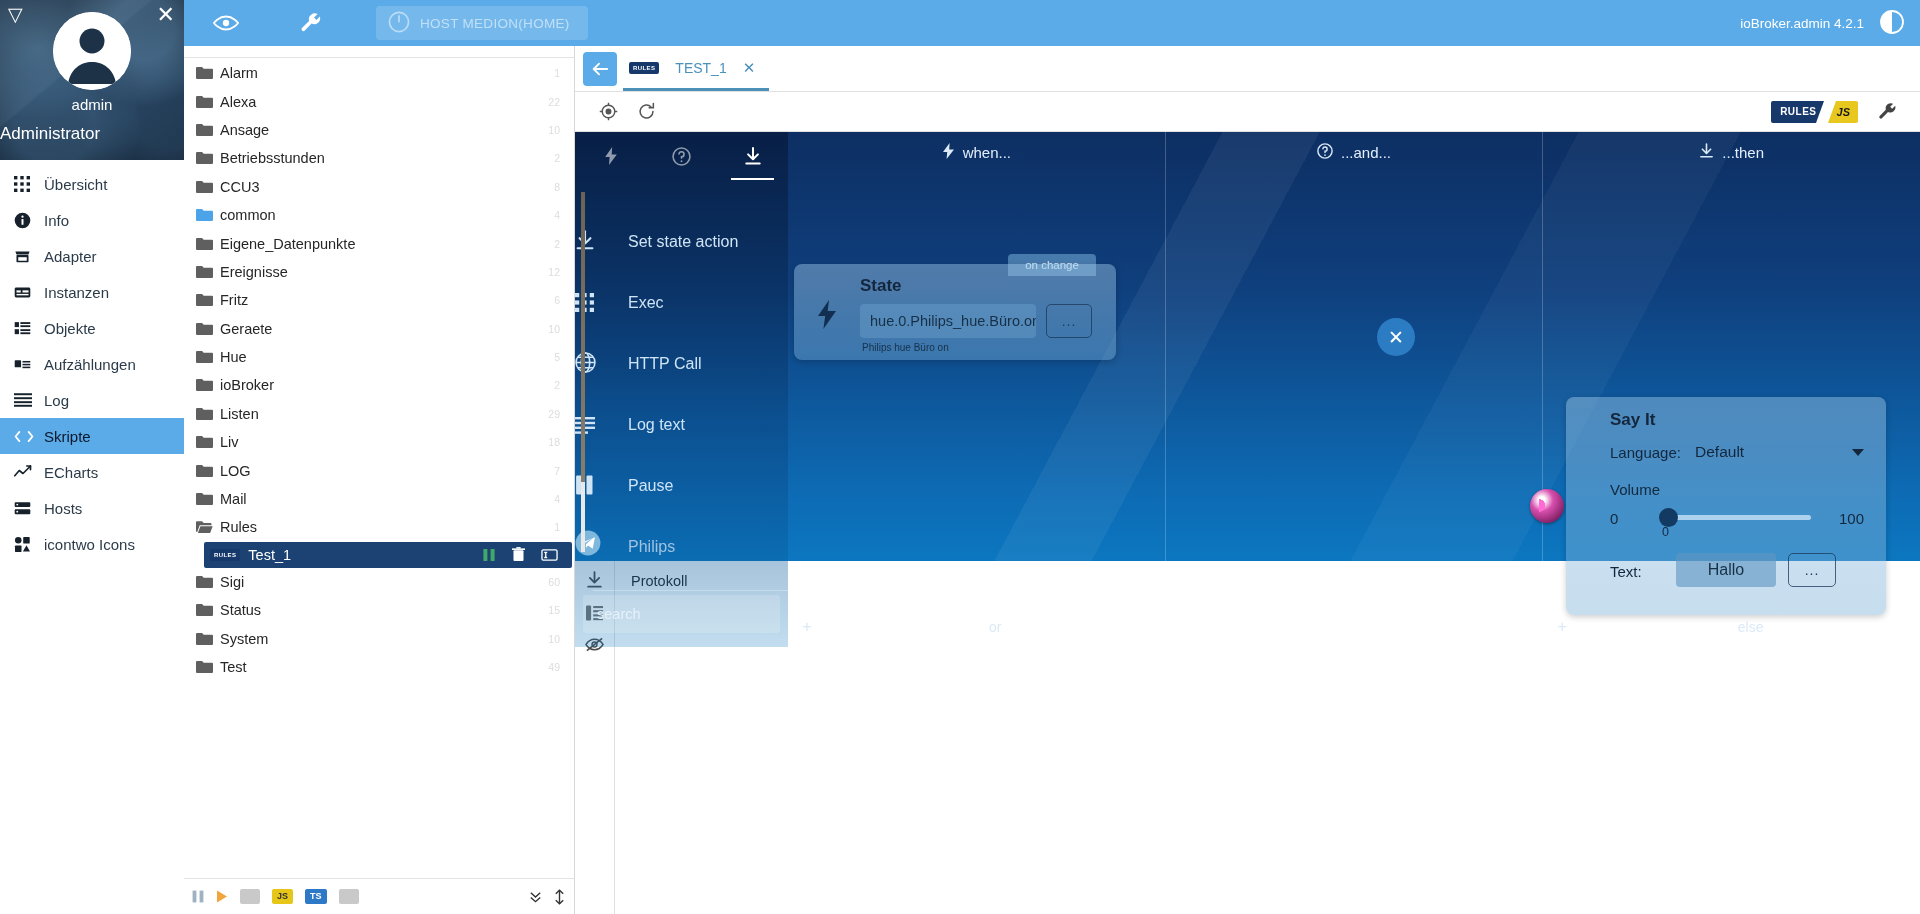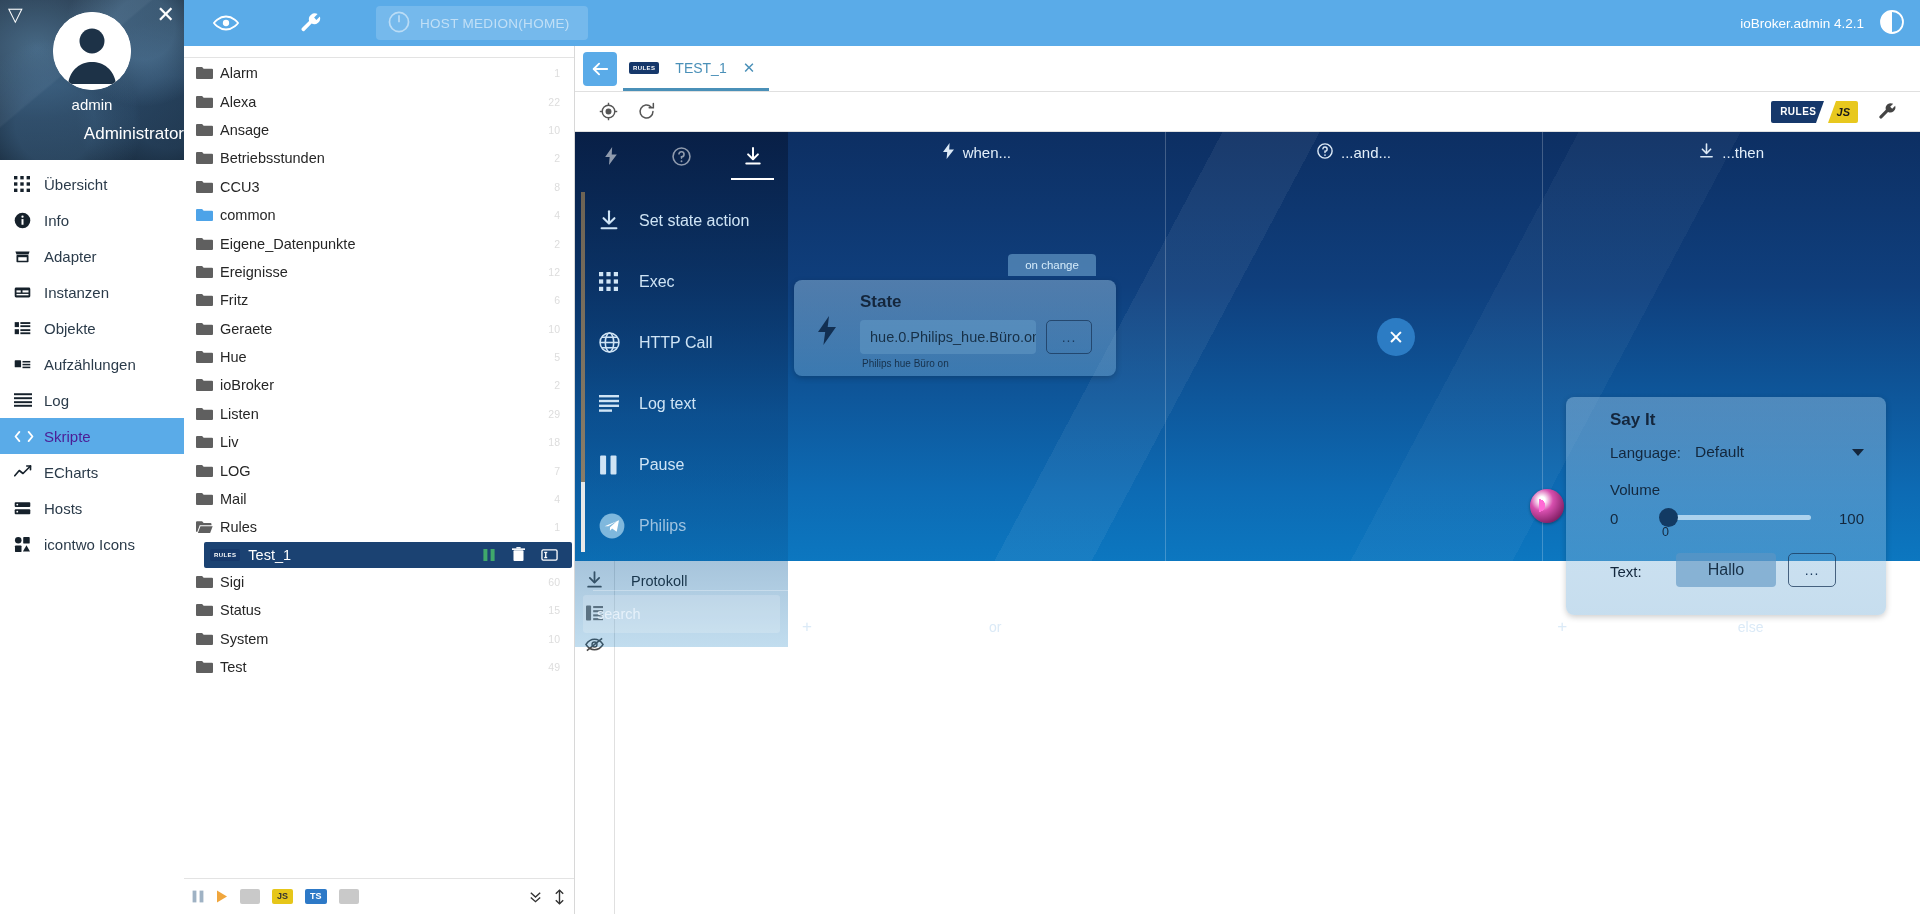--- a/index.html
+++ b/index.html
@@ -42,33 +42,33 @@
     width:78px; height:78px; border-radius:50%;
     background:#fff; overflow:hidden;
   }
   .avatar svg { width:78px; height:78px; display:block; }
   .user-name {
     position:absolute; left:0; right:0; top:96px; z-index:2;
     text-align:center; color:#fff; font-size:15px;
   }
   .user-role {
     position:absolute; left:0; right:0; top:124px; z-index:2;
-    text-align:right; color:#fff; font-size:17px;
+    text-align:left; color:#fff; font-size:17px;
   }
   .nav-list { padding-top:6px; }
   .nav-item {
     display:flex; align-items:center; height:36px; padding-left:14px;
     color:#2b3b4a; font-size:15px; cursor:pointer;
   }
   .nav-item .ic {
     width:26px; min-width:26px; display:flex; align-items:center;
     color:#16212b;
   }
   .nav-item .ic svg { display:block; }
-  .nav-item.active { background:#5aabe8; color:#4c1d95; }
+  .nav-item.active { background:#5aabe8; color:#0f172a; }
   .nav-item.active .ic { color:#fff; }
   .nav-label { margin-left:4px; white-space:nowrap; }
 
   
   .tree-panel {
     position:absolute; left:184px; top:0; width:391px; height:914px;
     background:#fff; z-index:20; border-right:1px solid #d8d8d8;
   }
   .tree-toolbar {
     height:58px; display:flex; align-items:center; gap:0; position:relative;
@@ -205,22 +205,22 @@
   .pal-items { position:relative; padding-top:6px; }
   .pal-scroll {
     position:absolute; left:6px; top:8px; width:4px; height:290px;
     background:linear-gradient(180deg,#6d6354,#8a7d68);
   }
   .pal-scroll2 {
     position:absolute; left:6px; top:298px; width:4px; height:70px;
     background:#e9e9e9;
   }
   .pal-item {
-    display:flex; align-items:center; height:61px; padding-left:24px;
-    color:#cfe4f5; font-size:16px; cursor:pointer;
+    display:flex; align-items:flex-end; height:61px; 
+    color:#cfe4f5; font-size:16px; cursor:pointer;gap:13px;
   }
   .pal-item .pi { width:40px; min-width:40px; display:flex; align-items:center; color:#cfe4f5; }
   .pal-item.dim { color:#9fc3e0; }
   .pal-divider {
     position:absolute; left:18px; right:0; top:406px; height:1px; background:rgba(255,255,255,.3);
   }
   .pal-search {
     position:absolute; left:8px; right:8px; bottom:14px; height:38px;
     background:rgba(255,255,255,.18); border-radius:3px;
     display:flex; align-items:center; padding-left:14px;
@@ -245,21 +245,21 @@
   }
   .col-foot .plus { margin:0 14px 0 14px; font-size:17px; cursor:pointer; }
   .col-foot .line { flex:1; height:1px; background:rgba(255,255,255,.45); }
   .col-foot .lbl { padding:0 14px; }
 
   .card {
     position:absolute; border-radius:8px;
     background:linear-gradient(180deg, rgba(160,200,230,.45), rgba(120,175,215,.42));
     box-shadow:0 2px 6px rgba(0,0,0,.2);
   }
-  .card-state { left:6px; top:148px; width:322px; height:96px;text-align:center; }
+  .card-state { left:6px; top:132px; width:322px; height:96px;text-align:center; }
   .on-change {
     position:absolute; left:220px; top:122px; width:88px; height:22px;
     background:rgba(130,185,225,.5); border-radius:4px 4px 0 0;
     color:#d5ecfb; font-size:11.5px; display:flex; align-items:center;
     justify-content:center; cursor:pointer;
   }
   .card-title { font-size:17px; font-weight:bold; color:#14263c; }
   .inp {
     background:rgba(95,150,195,.62); border-radius:4px; color:#173047;
     font-size:14.5px; display:flex; align-items:center; padding:0 10px;

